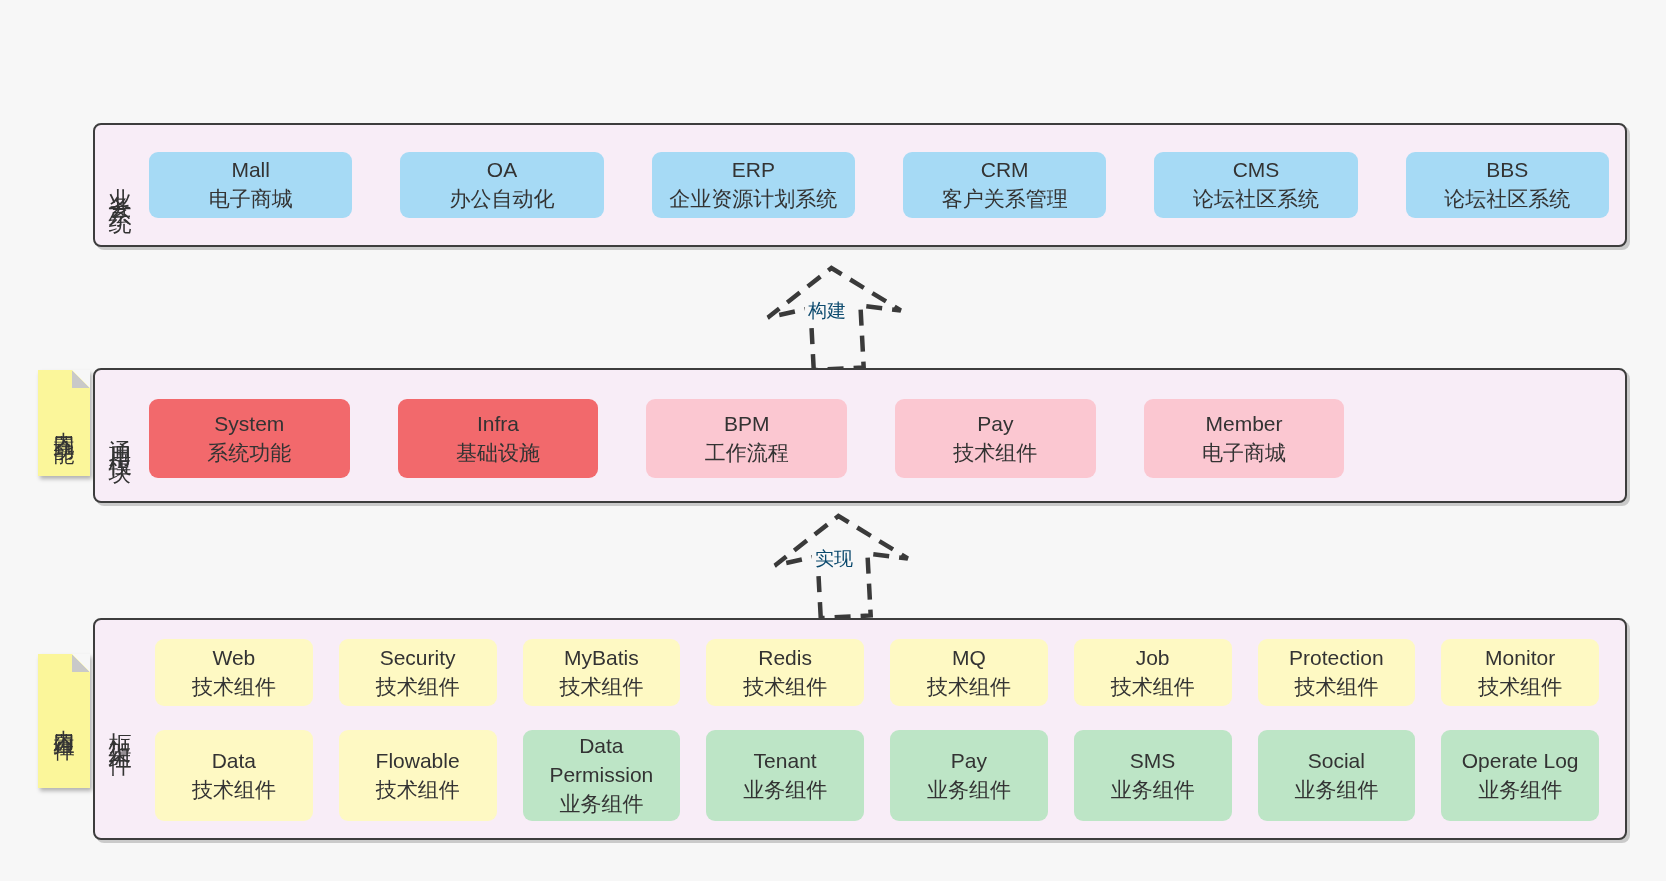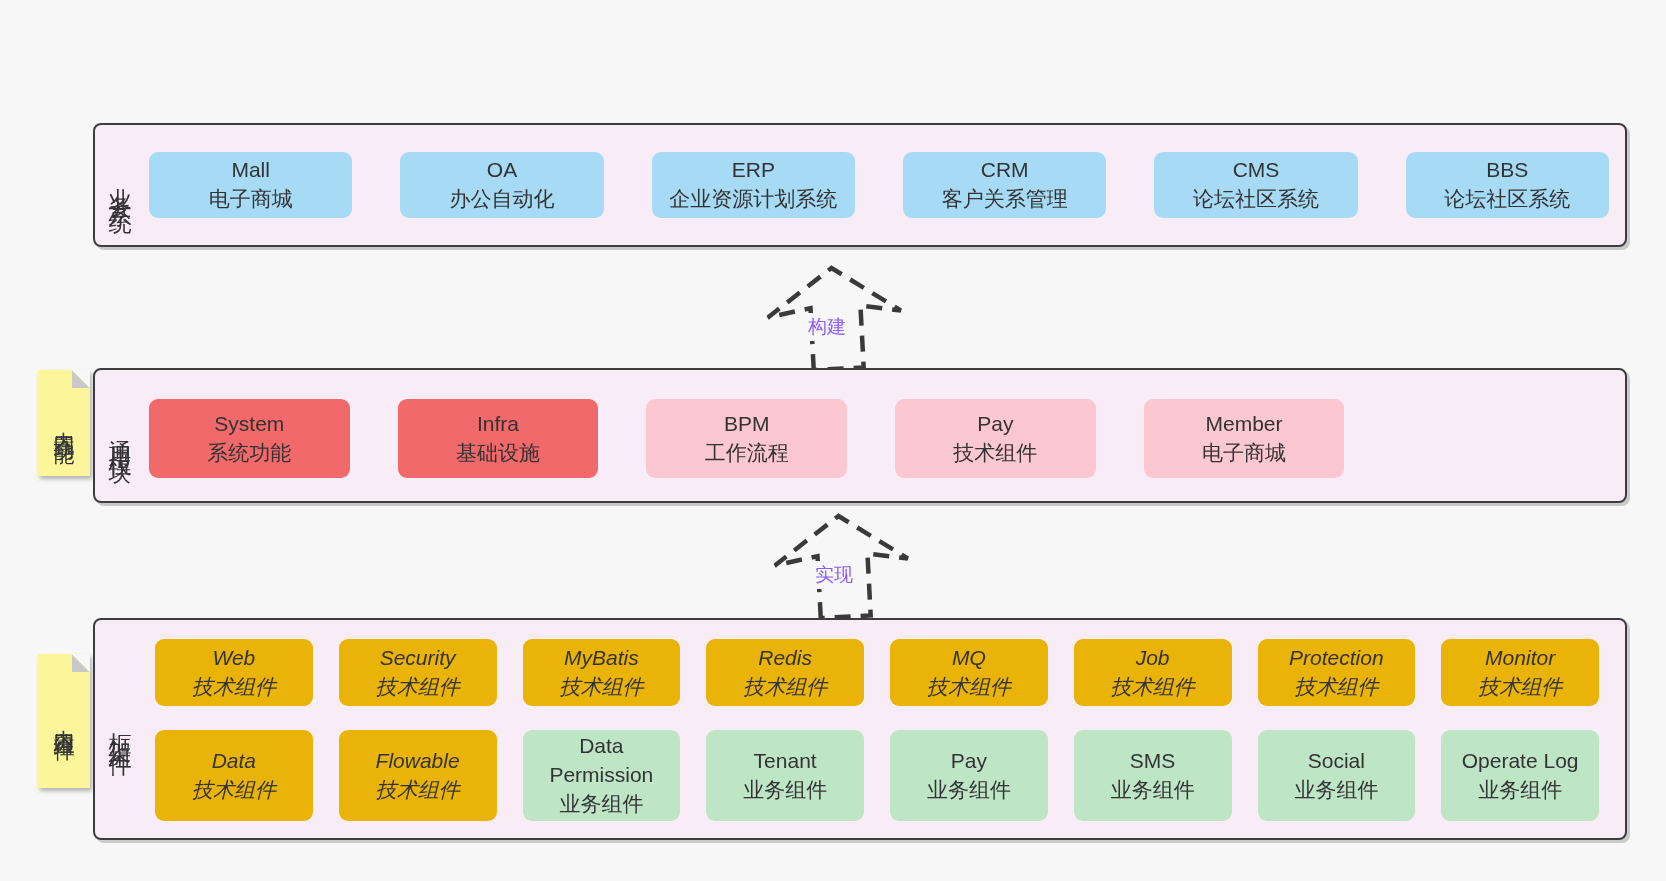--- a/index.html
+++ b/index.html
@@ -61,21 +61,21 @@
     text-align:center;
     font-size:21px;line-height:1.38;
     color:#333;
     padding:2px 6px;
     box-sizing:border-box;
   }
   .box .box-name,.box .box-desc{width:100%;}
   .blue{background:#a6daf5;}
   .red{background:#f2696c;}
   .pink{background:#fbc7d1;}
-  .green{background:#eab308;font-style:italic;}
+  .green{background:#fef9c3;}
   .green-light{background:#bde5c6;}
   
   .note{
     position:absolute;left:38px;width:52px;
     background:#fbf69a;
     clip-path:polygon(0 0,calc(100% - 18px) 0,100% 18px,100% 100%,0 100%);
     display:flex;align-items:center;justify-content:center;
     writing-mode:vertical-rl;text-orientation:upright;
     font-size:21px;letter-spacing:0.18em;color:#333;
   }
@@ -90,23 +90,23 @@
     background:linear-gradient(to top right,#c9c9c9 49.5%,transparent 50%);
   }
   
   .arrow{
     position:absolute;width:150px;height:114px;
   }
   .arrow-build{left:758px;top:257px;}
   .arrow-implement{left:765px;top:505px;}
   .arrow svg{position:absolute;left:0;top:0;}
   .arrow .arrow-label{
-    position:absolute;left:47px;top:56px;
+    position:absolute;left:47px;top:40px;
     background:#f7f7f7;
-    font-size:19px;color:#8b5cf6;
+    font-size:19px;color:#0c4a6e;
     padding:1px 3px;
     white-space:nowrap;
   }
 </style>
 </head>
 <body>
 
 <div class="stage">
 
   <div class="layer layer-business">

